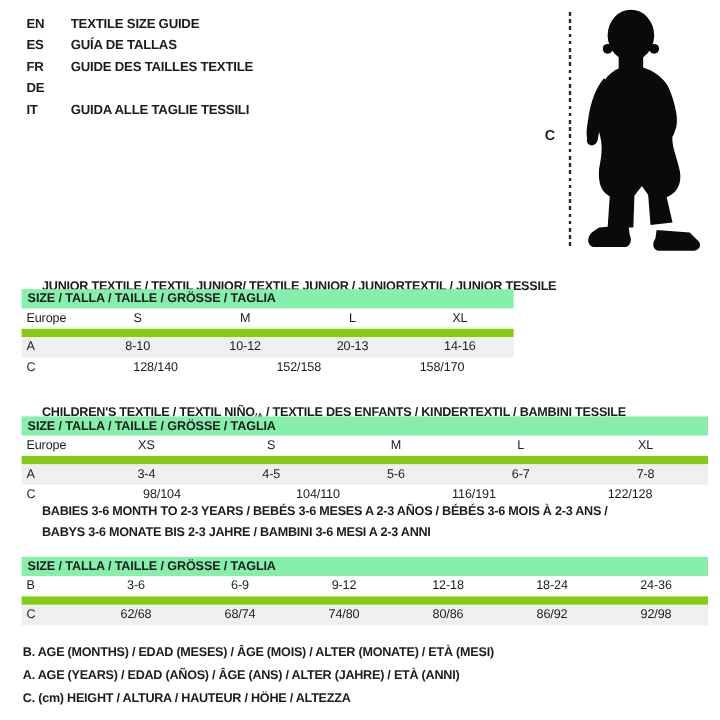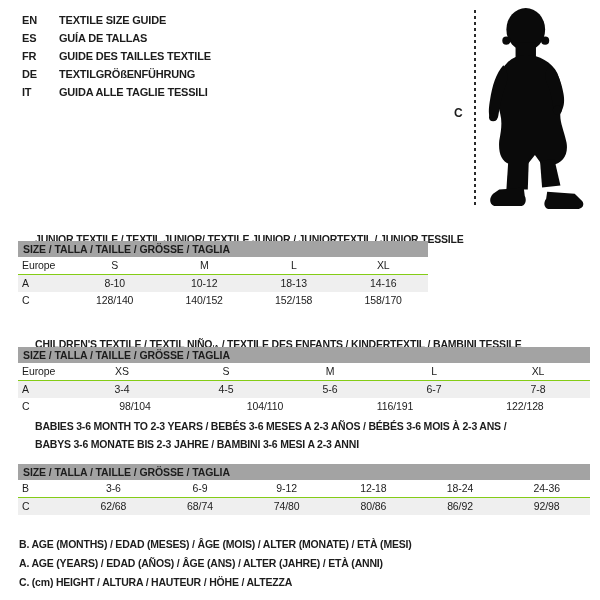--- a/index.html
+++ b/index.html
@@ -23,23 +23,23 @@
     letter-spacing:-0.2px;white-space:nowrap}
   .t-junior{top:217px}
   .t-children{top:322px}
   .t-babies{top:402px;line-height:17.5px;white-space:normal;width:560px}
   .sub{font-size:7px;vertical-align:-2px}
   
   .size-table{position:absolute;left:18px;font-size:10.5px;letter-spacing:-0.1px}
   .junior-table{top:241px;width:410px}
   .children-table{top:347px;width:572px}
   .babies-table{top:464px;width:572px}
-  .t-header{height:16px;line-height:16px;background:#a3a3a3;font-weight:bold;padding-left:5px}
+  .t-header{height:16px;line-height:16px;background:#86efac;font-weight:bold;padding-left:5px}
   .t-row{display:flex;height:17px;line-height:17px}
-  .t-row.first{border-bottom:1px solid #84cc16}
+  .t-row.first{border-bottom:7px solid #84cc16}
   .t-row .lbl{width:48px;padding-left:4px}
   .t-row .cell{flex:1;text-align:center}
   .shade{background:#efefef}
   
   .notes{position:absolute;left:19px;top:535px;font-size:10.5px;font-weight:bold;
     line-height:19px;letter-spacing:-0.2px;white-space:nowrap}
 </style>
 </head>
 <body>
 
@@ -53,21 +53,20 @@
     <div class="lang-row">
       <span class="lang-code">ES</span>
       <span class="lang-label">GUÍA DE TALLAS</span>
     </div>
     <div class="lang-row">
       <span class="lang-code">FR</span>
       <span class="lang-label">GUIDE DES TAILLES TEXTILE</span>
     </div>
     <div class="lang-row">
       <span class="lang-code">DE</span>
-      <span class="lang-label">TEXTILGRÖßENFÜHRUNG</span>
     </div>
     <div class="lang-row">
       <span class="lang-code">IT</span>
       <span class="lang-label">GUIDA ALLE TAGLIE TESSILI</span>
     </div>
   </section>
 
   <div class="height-line"></div>
   <div class="height-label">C</div>
   <svg class="toddler" viewBox="0 0 100 200" xmlns="http://www.w3.org/2000/svg">
@@ -93,27 +92,26 @@
       <span class="lbl">Europe</span>
       <span class="cell">S</span>
       <span class="cell">M</span>
       <span class="cell">L</span>
       <span class="cell">XL</span>
     </div>
     <div class="t-row shade">
       <span class="lbl">A</span>
       <span class="cell">8-10</span>
       <span class="cell">10-12</span>
-      <span class="cell">18-13</span>
+      <span class="cell">20-13</span>
       <span class="cell">14-16</span>
     </div>
     <div class="t-row">
       <span class="lbl">C</span>
       <span class="cell">128/140</span>
-      <span class="cell">140/152</span>
       <span class="cell">152/158</span>
       <span class="cell">158/170</span>
     </div>
   </div>
 
   <h2 class="sec-title t-children"><span>CHILDREN'S TEXTILE / TEXTIL NIÑO</span><span class="sub">/A</span><span> / TEXTILE DES ENFANTS / KINDERTEXTIL / BAMBINI TESSILE</span></h2>
   <div class="size-table children-table">
     <div class="t-header">SIZE / TALLA / TAILLE / GRÖSSE / TAGLIA</div>
     <div class="t-row first">
       <span class="lbl">Europe</span>

